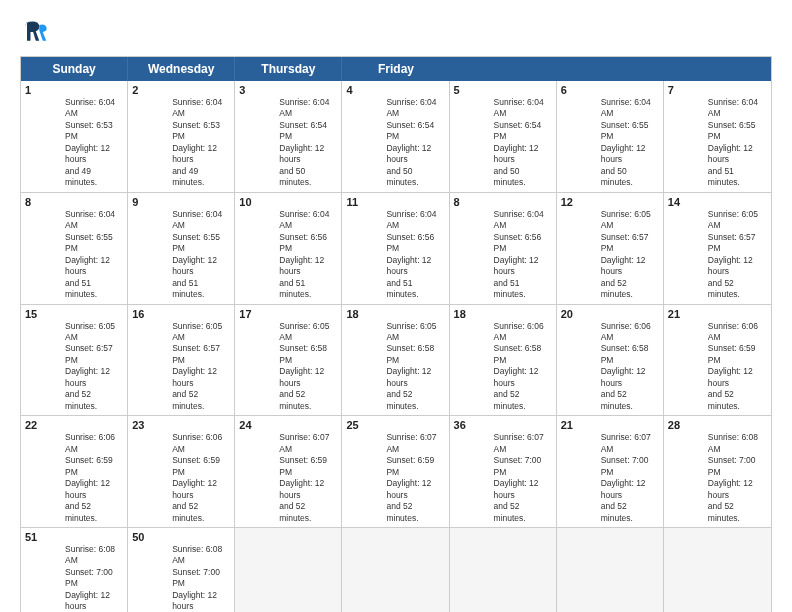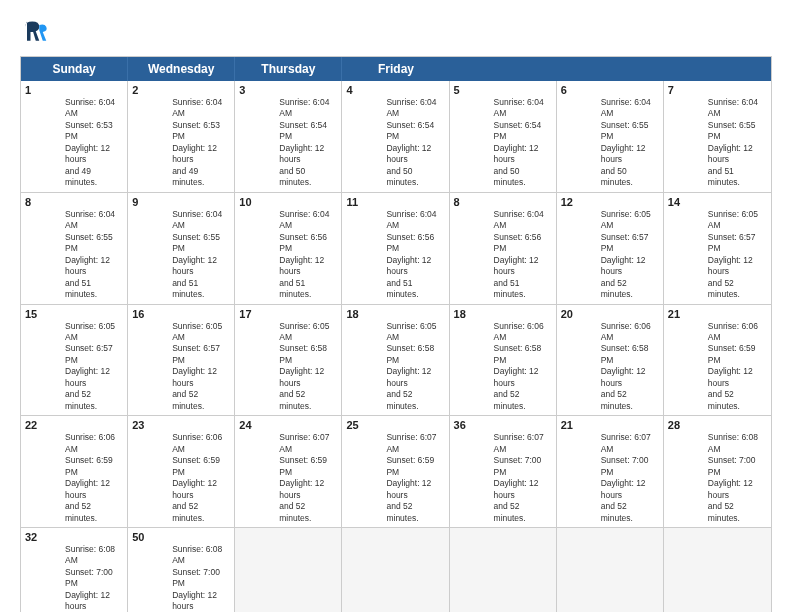--- a/index.html
+++ b/index.html
@@ -246,21 +246,21 @@
             <span class="day-num">21</span>
             <div class="cell-text">Sunrise: 6:07 AM<br>Sunset: 7:00 PM<br>Daylight: 12 hours<br>and 52 minutes.</div>
           </div>
           <div class="cal-cell">
             <span class="day-num">28</span>
             <div class="cell-text">Sunrise: 6:08 AM<br>Sunset: 7:00 PM<br>Daylight: 12 hours<br>and 52 minutes.</div>
           </div>
         </div>
         <div class="cal-row">
           <div class="cal-cell">
-            <span class="day-num">32</span>
+            <span class="day-num">51</span>
             <div class="cell-text">Sunrise: 6:08 AM<br>Sunset: 7:00 PM<br>Daylight: 12 hours<br>and 52 minutes.</div>
           </div>
           <div class="cal-cell">
             <span class="day-num">50</span>
             <div class="cell-text">Sunrise: 6:08 AM<br>Sunset: 7:00 PM<br>Daylight: 12 hours<br>and 51 minutes.</div>
           </div>
           <div class="cal-cell empty"></div>
           <div class="cal-cell empty"></div>
           <div class="cal-cell empty"></div>
           <div class="cal-cell empty"></div>

